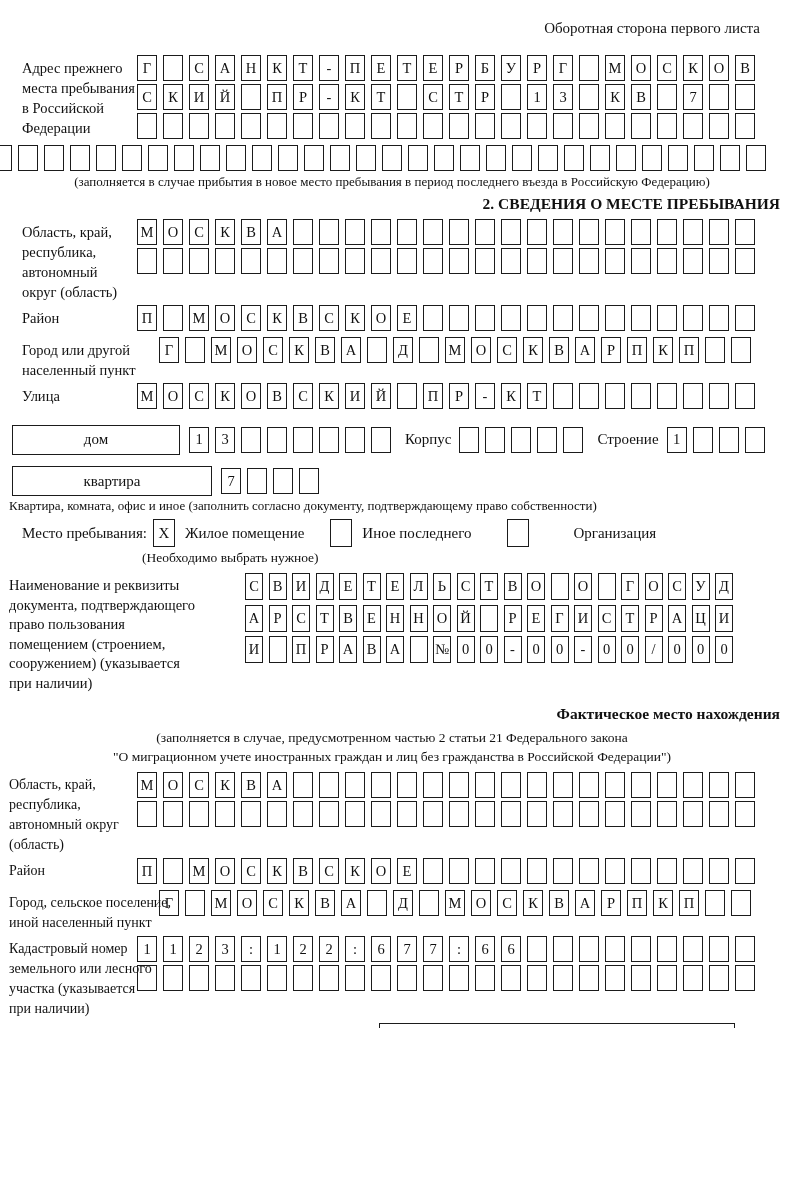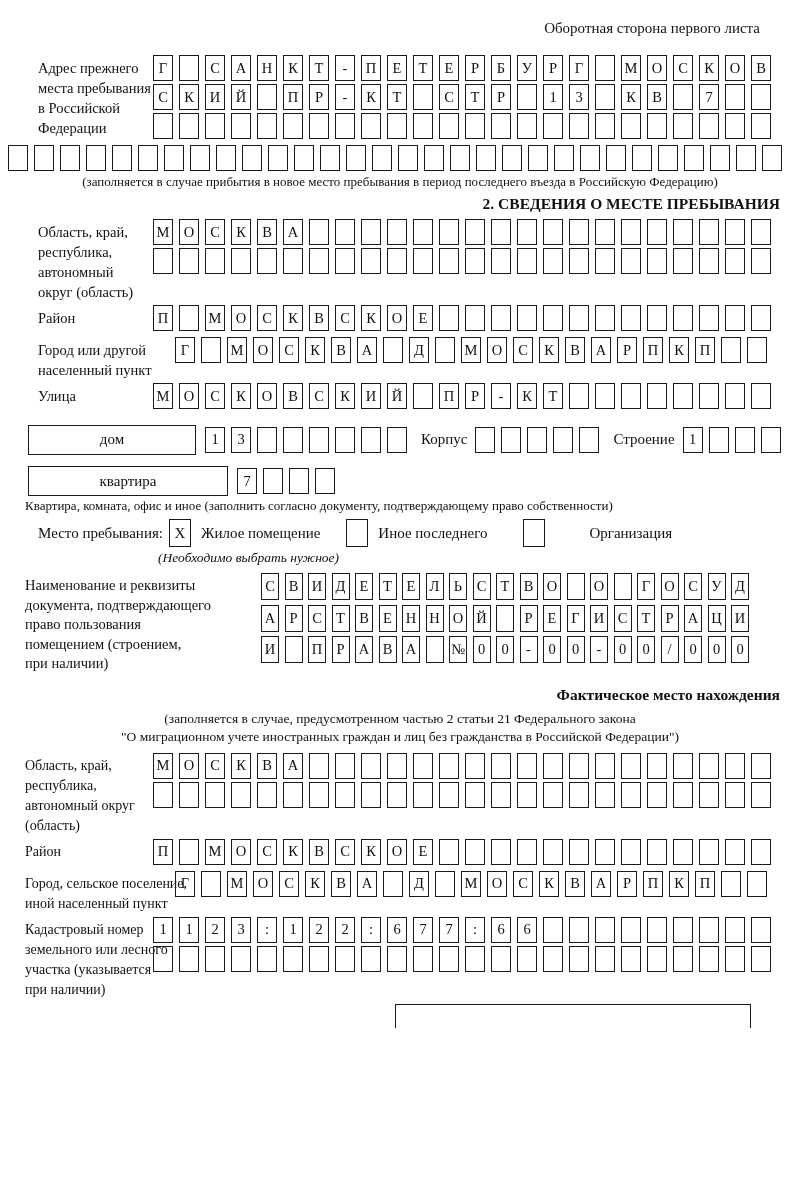--- a/index.html
+++ b/index.html
@@ -1,18 +1,18 @@
 <!DOCTYPE html>
 <html><head>
 <meta charset="utf-8">
 <style>
   html,body{margin:0;padding:0;background:#fff;}
   .page{position:relative;width:800px;height:1028px;background:#fff;color:#111;
         font-family:"Liberation Serif",serif;box-sizing:border-box;
-        padding:16px 20px 0 38px;overflow:hidden;}
+        padding:16px 20px 0 22px;overflow:hidden;}
   .hdr{text-align:right;font-size:15px;padding-right:20px;margin:4px 0 18px 0;}
   .frow{display:flex;align-items:flex-start;margin-bottom:3px;}
   .flabel{width:115px;flex-shrink:0;font-size:14.5px;line-height:20px;padding-top:3px;}
   .flabel div{white-space:nowrap;}
   .s3label{width:128px;margin-left:-13px;font-size:14px;}
   .doclabel{width:236px;margin-left:-13px;font-size:14.5px;line-height:19.5px;}
   .cells{display:flex;margin-bottom:3px;}
   .cell{width:20px;height:26px;border:1.5px solid #1b1b1b;box-sizing:border-box;
         margin-right:6px;display:flex;align-items:center;justify-content:center;
         font-size:14.5px;flex-shrink:0;}
@@ -28,21 +28,21 @@
   .houserow{display:flex;align-items:center;margin:2px 0 2px -10px;text-align:right;}
   .houserow .cells{margin-bottom:0;}
   .widebox{border:1.5px solid #1b1b1b;height:30px;box-sizing:border-box;flex-shrink:0;
            display:flex;align-items:center;justify-content:center;font-size:15px;}
   .wb-house{width:168px;margin-right:9px;}
   .wb-apt{width:200px;margin-right:9px;}
   .inlbl{font-size:15px;margin:16px 8px;white-space:nowrap;}
   .stayrow{display:flex;align-items:center;margin:5px 0 3px 0;font-size:15px;}
   .chk{width:22px;height:28px;border:1.5px solid #1b1b1b;box-sizing:border-box;flex-shrink:0;
        display:flex;align-items:center;justify-content:center;font-size:15px;}
-  .staynote{font-size:13.5px;margin:0 0 7px 120px;font-style:italic;}
+  .staynote{font-size:13.5px;margin:0 0 7px 120px;}
   .stamp{margin-left:340px;width:392px;margin-top:4px;}
   .stampbox{width:356px;height:177px;border:1.6px solid #1b1b1b;box-sizing:border-box;margin-left:17px;}
 </style>
 </head>
 <body>
 
 <div class="page">
 
   <div class="hdr">Оборотная сторона первого листа</div>
 
@@ -375,20 +375,21 @@
     <span style="margin-left:44px;">Организация</span>
   </div>
   <div class="staynote">(Необходимо выбрать нужное)</div>
 
   <div class="frow">
     <div class="flabel doclabel">
         <div>Наименование и реквизиты</div>
         <div>документа, подтверждающего</div>
         <div>право пользования</div>
         <div>помещением (строением,</div>
+        <div>сооружением) (указывается</div>
         <div>при наличии)</div>
       </div>
     <div>
       <div class="cells small">
           <span class="cell">С</span>
           <span class="cell">В</span>
           <span class="cell">И</span>
           <span class="cell">Д</span>
           <span class="cell">Е</span>
           <span class="cell">Т</span>

